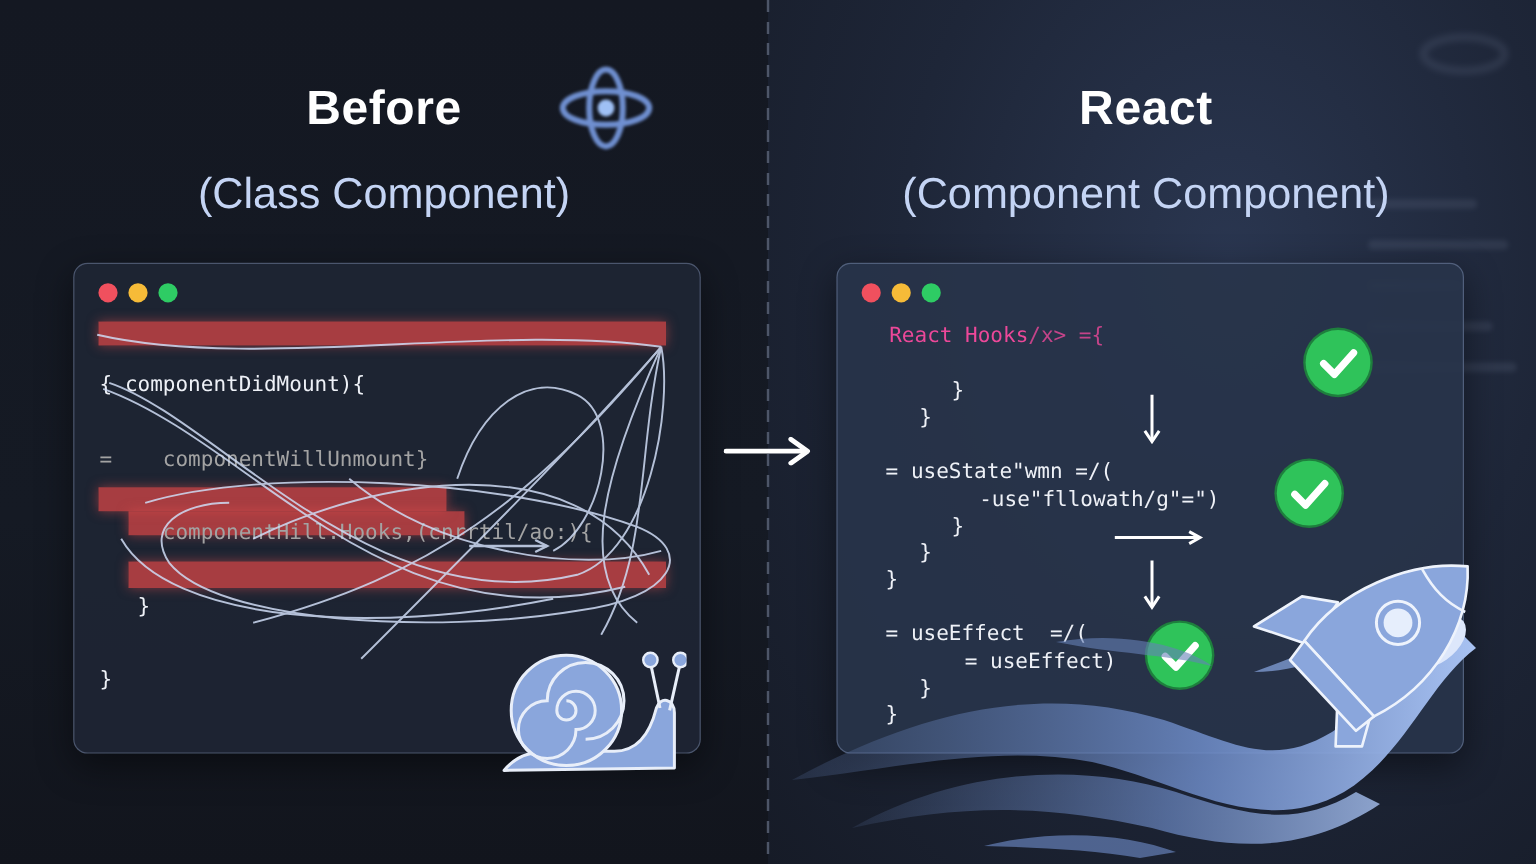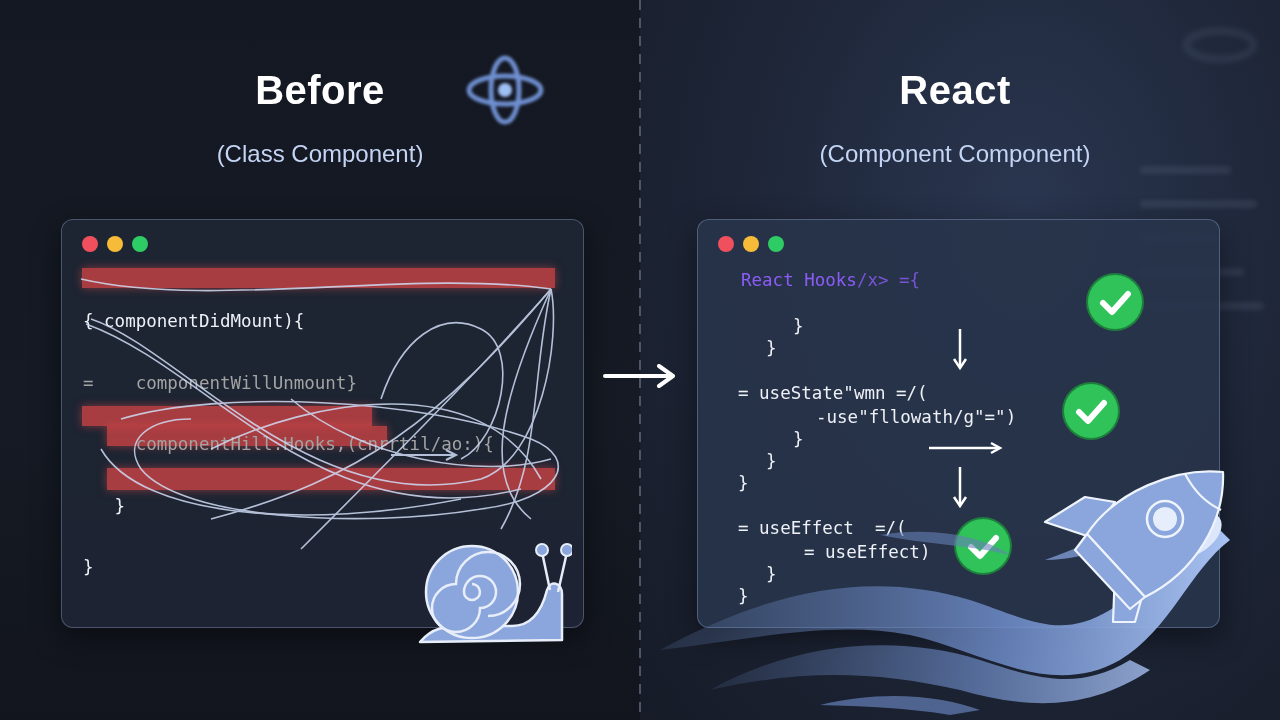--- a/index.html
+++ b/index.html
@@ -19,21 +19,21 @@
     .divider {
       position: absolute; left: 639px; top: 0; width: 2px; height: 720px;
       background: repeating-linear-gradient(180deg, #5b6478 0 10px, transparent 10px 18px);
       opacity: 0.8;
     }
     .title {
       position: absolute; color: #ffffff; font-weight: bold; font-size: 40px;
       text-align: center; letter-spacing: 0.5px;
     }
     .subtitle {
-      position: absolute; color: #c4d4f4; font-size: 24px; text-align: center;
+      position: absolute; color: #c4d4f4; font-size: 36px; text-align: center;
     }
     .react-logo { position: absolute; left: 455px; top: 50px; width: 100px; height: 80px; filter: blur(1.5px); }
     .ghost-logo { position: absolute; left: 1180px; top: 20px; width: 80px; height: 50px; opacity: 0.15; filter: blur(3px); }
     .ghost-lines { position: absolute; left: 1140px; top: 140px; width: 130px; height: 230px; opacity: 0.12; filter: blur(2px); }
     .ghost-lines div { height: 8px; background: #9aa7c2; margin: 26px 0; border-radius: 4px; }
 
     .window {
       position: absolute; border-radius: 12px;
       border: 1px solid rgba(160,180,220,0.35);
       box-shadow: 0 10px 30px rgba(0,0,0,0.45);
@@ -41,21 +41,21 @@
     .window.left { left: 61px; top: 219px; width: 521px; height: 407px; background: rgba(30,37,52,0.92); }
     .window.right { left: 697px; top: 219px; width: 521px; height: 407px; background: rgba(40,52,74,0.9); }
     .dots { position: absolute; left: 20px; top: 16px; display: flex; gap: 9px; }
     .dot { width: 16px; height: 16px; border-radius: 50%; }
 
     .code {
       position: absolute; font-family: "DejaVu Sans Mono", monospace; font-size: 17.5px;
       white-space: pre; line-height: 20px; color: #e8ecf4;
     }
     .hl { position: absolute; background: rgba(220,70,70,0.72); box-shadow: 0 0 10px rgba(230,80,80,0.5); }
-    .c-pink { color: #8b5cf6; }
+    .c-pink { color: #ec4899; }
     .c-blue { color: #a3a3a3; }
     .c-white { color: #eef1f7; }
 
     .arrow-center { position: absolute; left: 603px; top: 364px; width: 74px; height: 24px; }
     .scribble { position: absolute; left: 61px; top: 219px; width: 521px; height: 407px; pointer-events: none; }
     .check {
       position: absolute; width: 54px; height: 54px; border-radius: 50%; background: #2fc35a;
       box-shadow: 0 0 0 2px #1e7f3d;
     }
     .check svg { width: 54px; height: 54px; }

